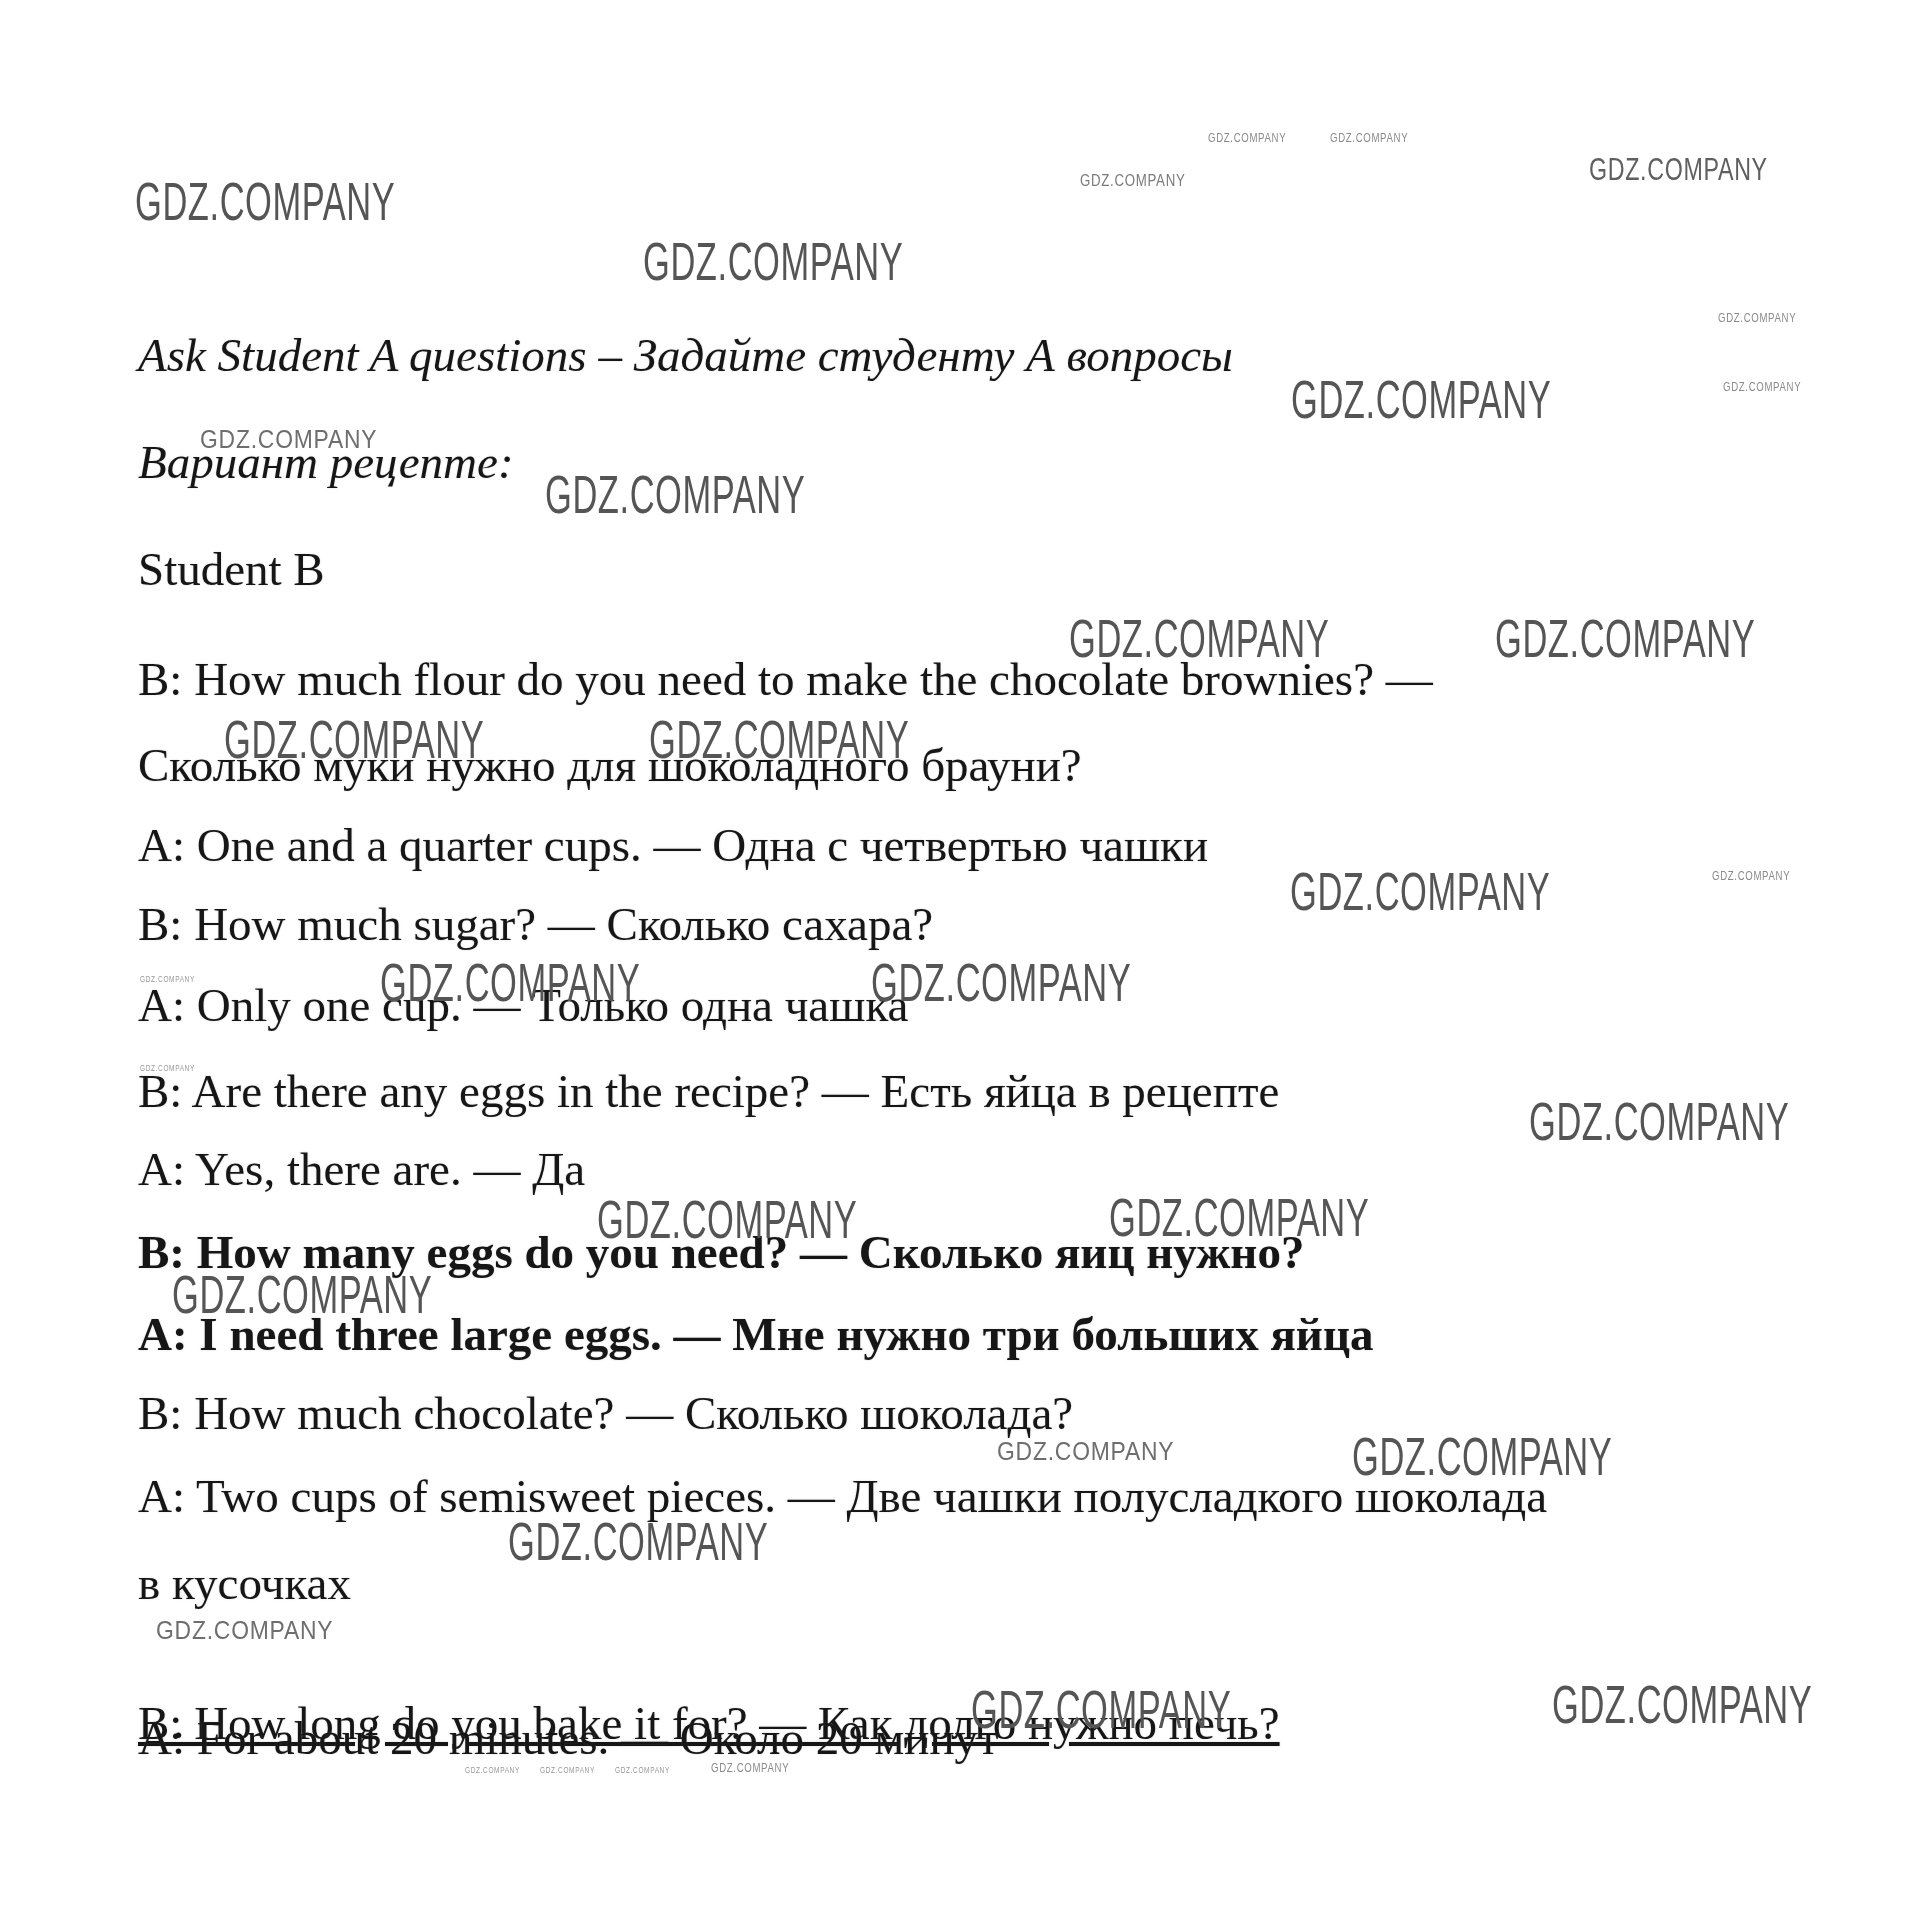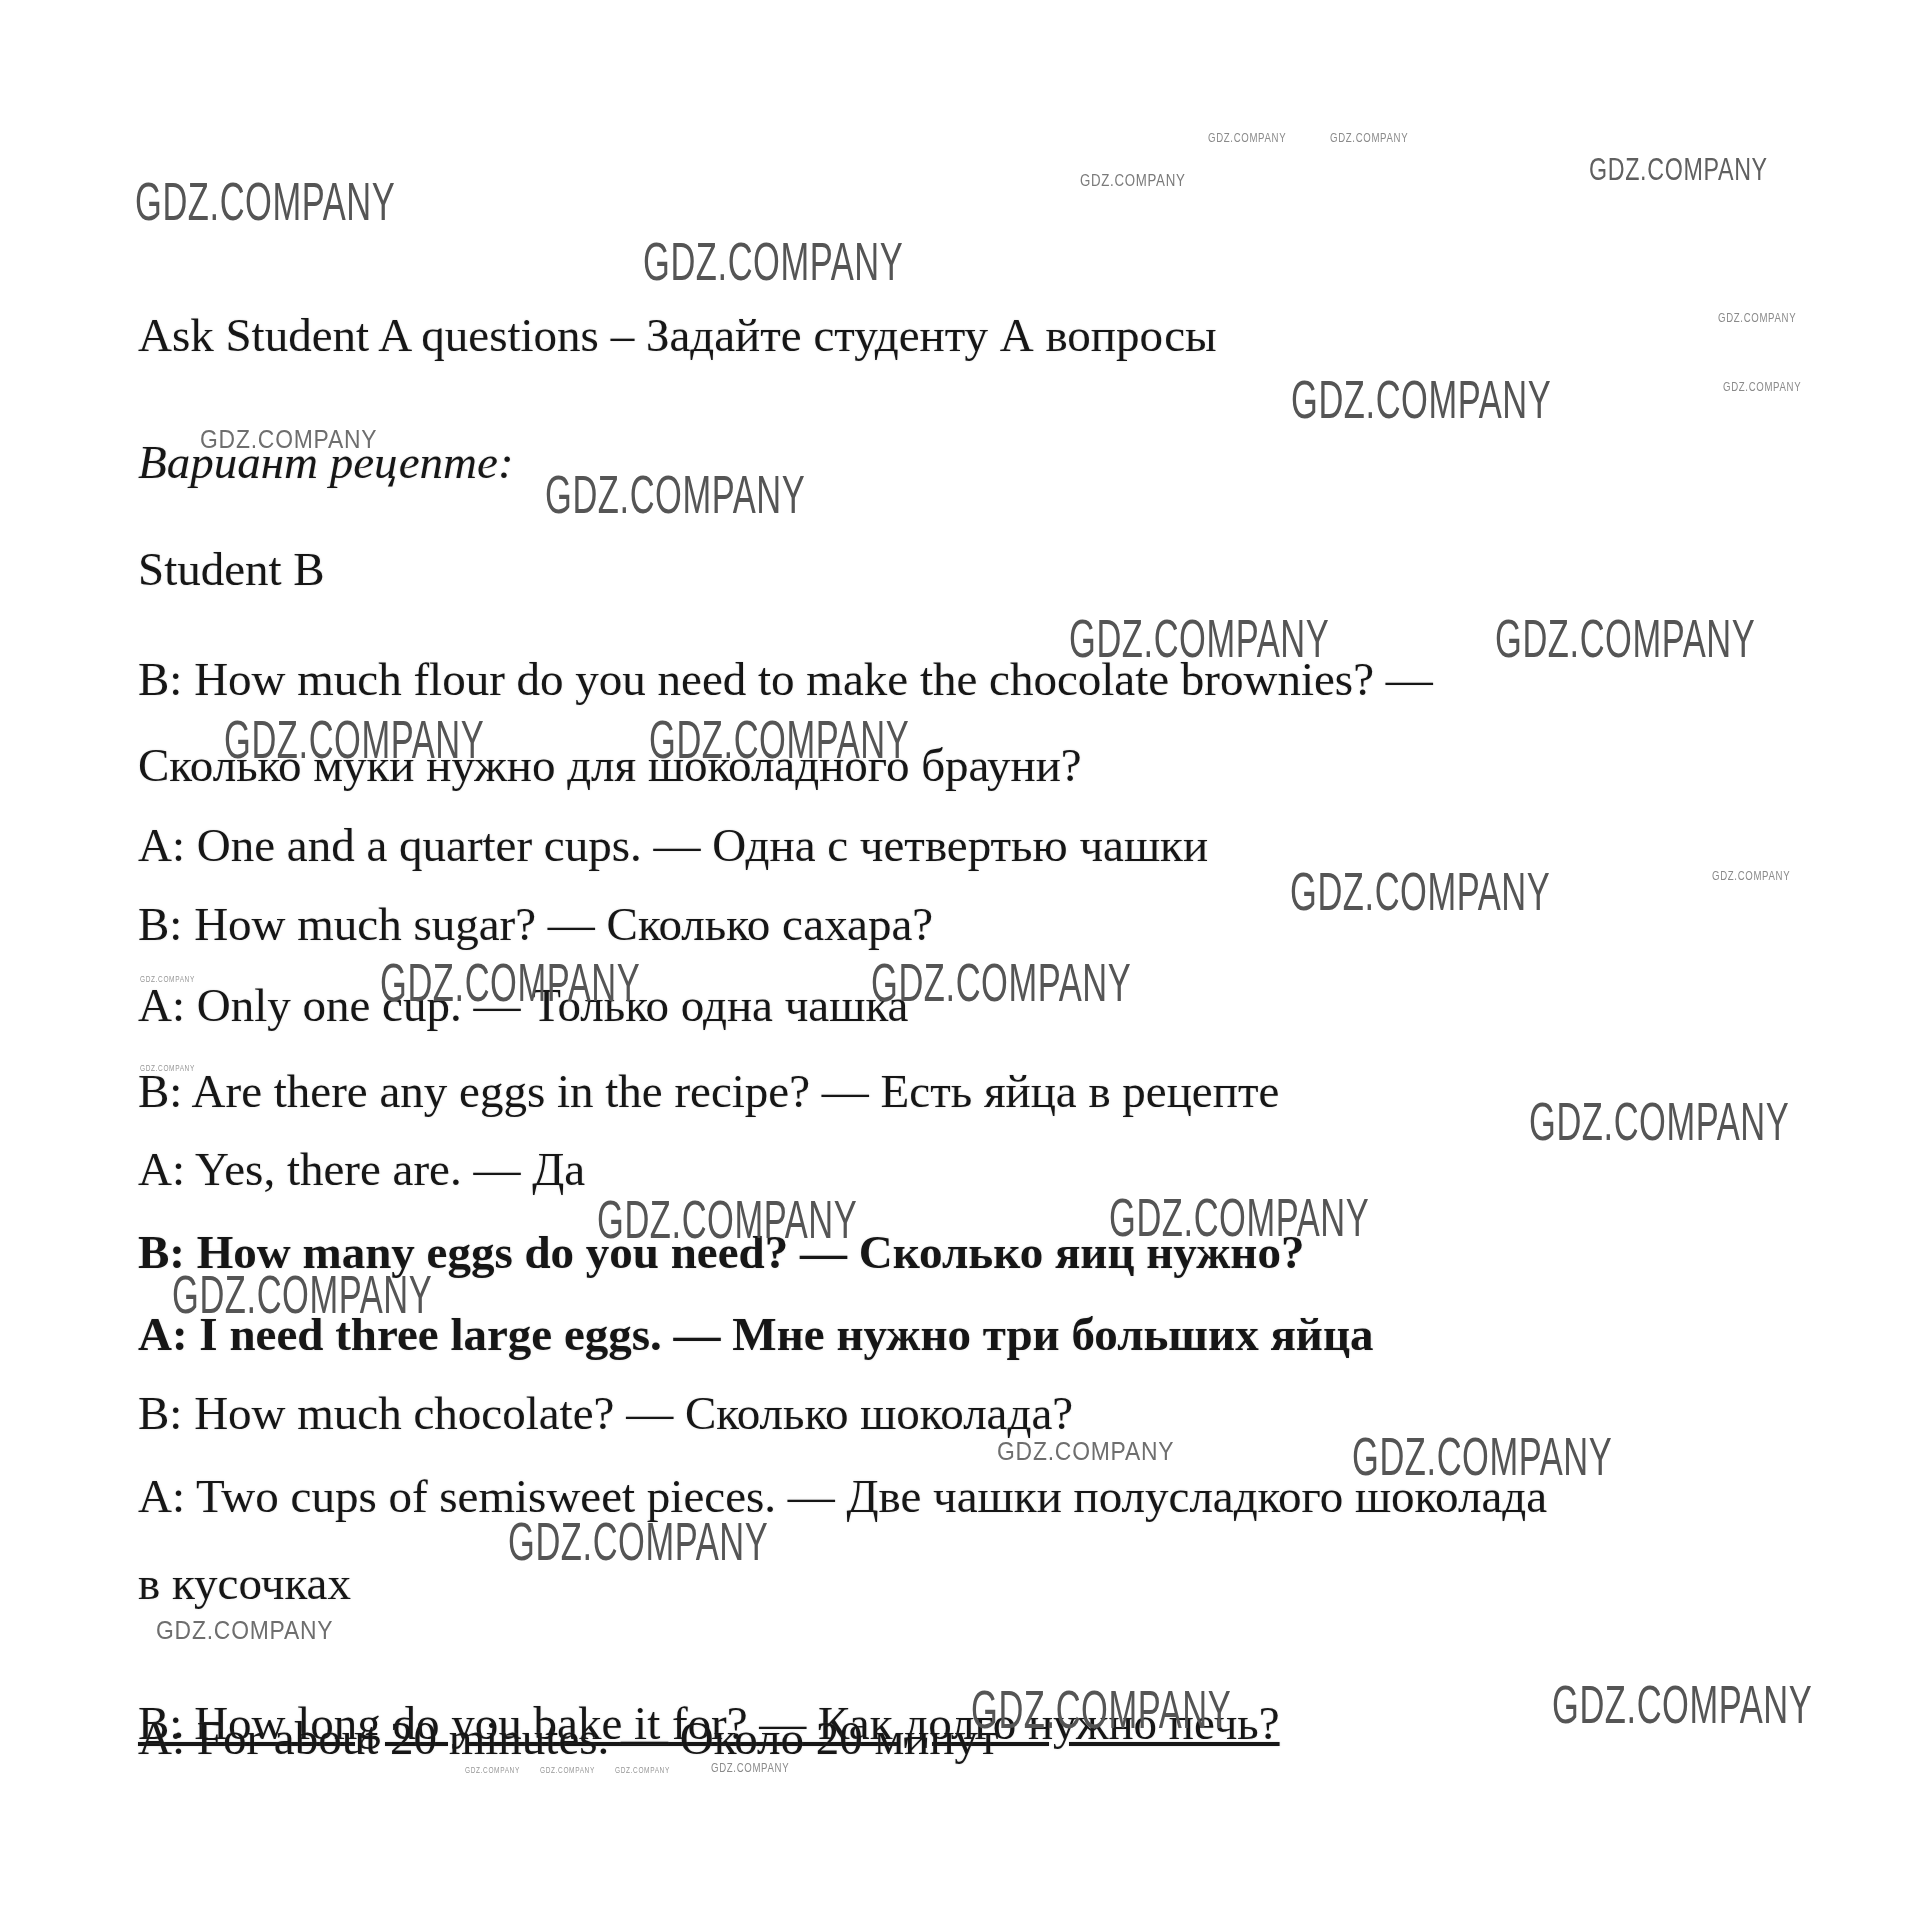--- a/index.html
+++ b/index.html
@@ -43,21 +43,21 @@
   .wm-sm  { font-size: 26px; transform: scaleX(0.88); color: #6e6e6e; }
   .wm-xs  { font-size: 17px; transform: scaleX(0.78); color: #7a7a7a; }
   .wm-tn  { font-size: 13px; transform: scaleX(0.74); color: #8a8a8a; }
   .wm-xt  { font-size: 9.3px; transform: scaleX(0.70); color: #979797; }
 </style>
 </head>
 <body>
 
 <div id="page">
   <div id="text-layer">
-      <div class="line" style="top: 312px;">Ask Student A questions – Задайте студенту А вопросы</div>
+      <div class="line" style="top: 332px; font-style: italic;">Ask Student A questions – Задайте студенту А вопросы</div>
       <div class="line italic" style="top: 439px;">Вариант рецепте:</div>
       <div class="line" style="top: 546px; text-align: center;">Student B</div>
       <div class="line" style="top: 656px;">B: How much flour do you need to make the chocolate brownies? —</div>
       <div class="line" style="top: 742px;">Сколько муки нужно для шоколадного брауни?</div>
       <div class="line" style="top: 822px;">A: One and a quarter cups. — Одна с четвертью чашки</div>
       <div class="line" style="top: 901px;">B: How much sugar? — Сколько сахара?</div>
       <div class="line" style="top: 982px;">A: Only one cup. — Только одна чашка</div>
       <div class="line" style="top: 1068px;">B: Are there any eggs in the recipe? — Есть яйца в рецепте</div>
       <div class="line" style="top: 1146px;">A: Yes, there are. — Да</div>
       <div class="line" style="top: 1229px; font-weight: bold;">B: How many eggs do you need? — Сколько яиц нужно?</div>

